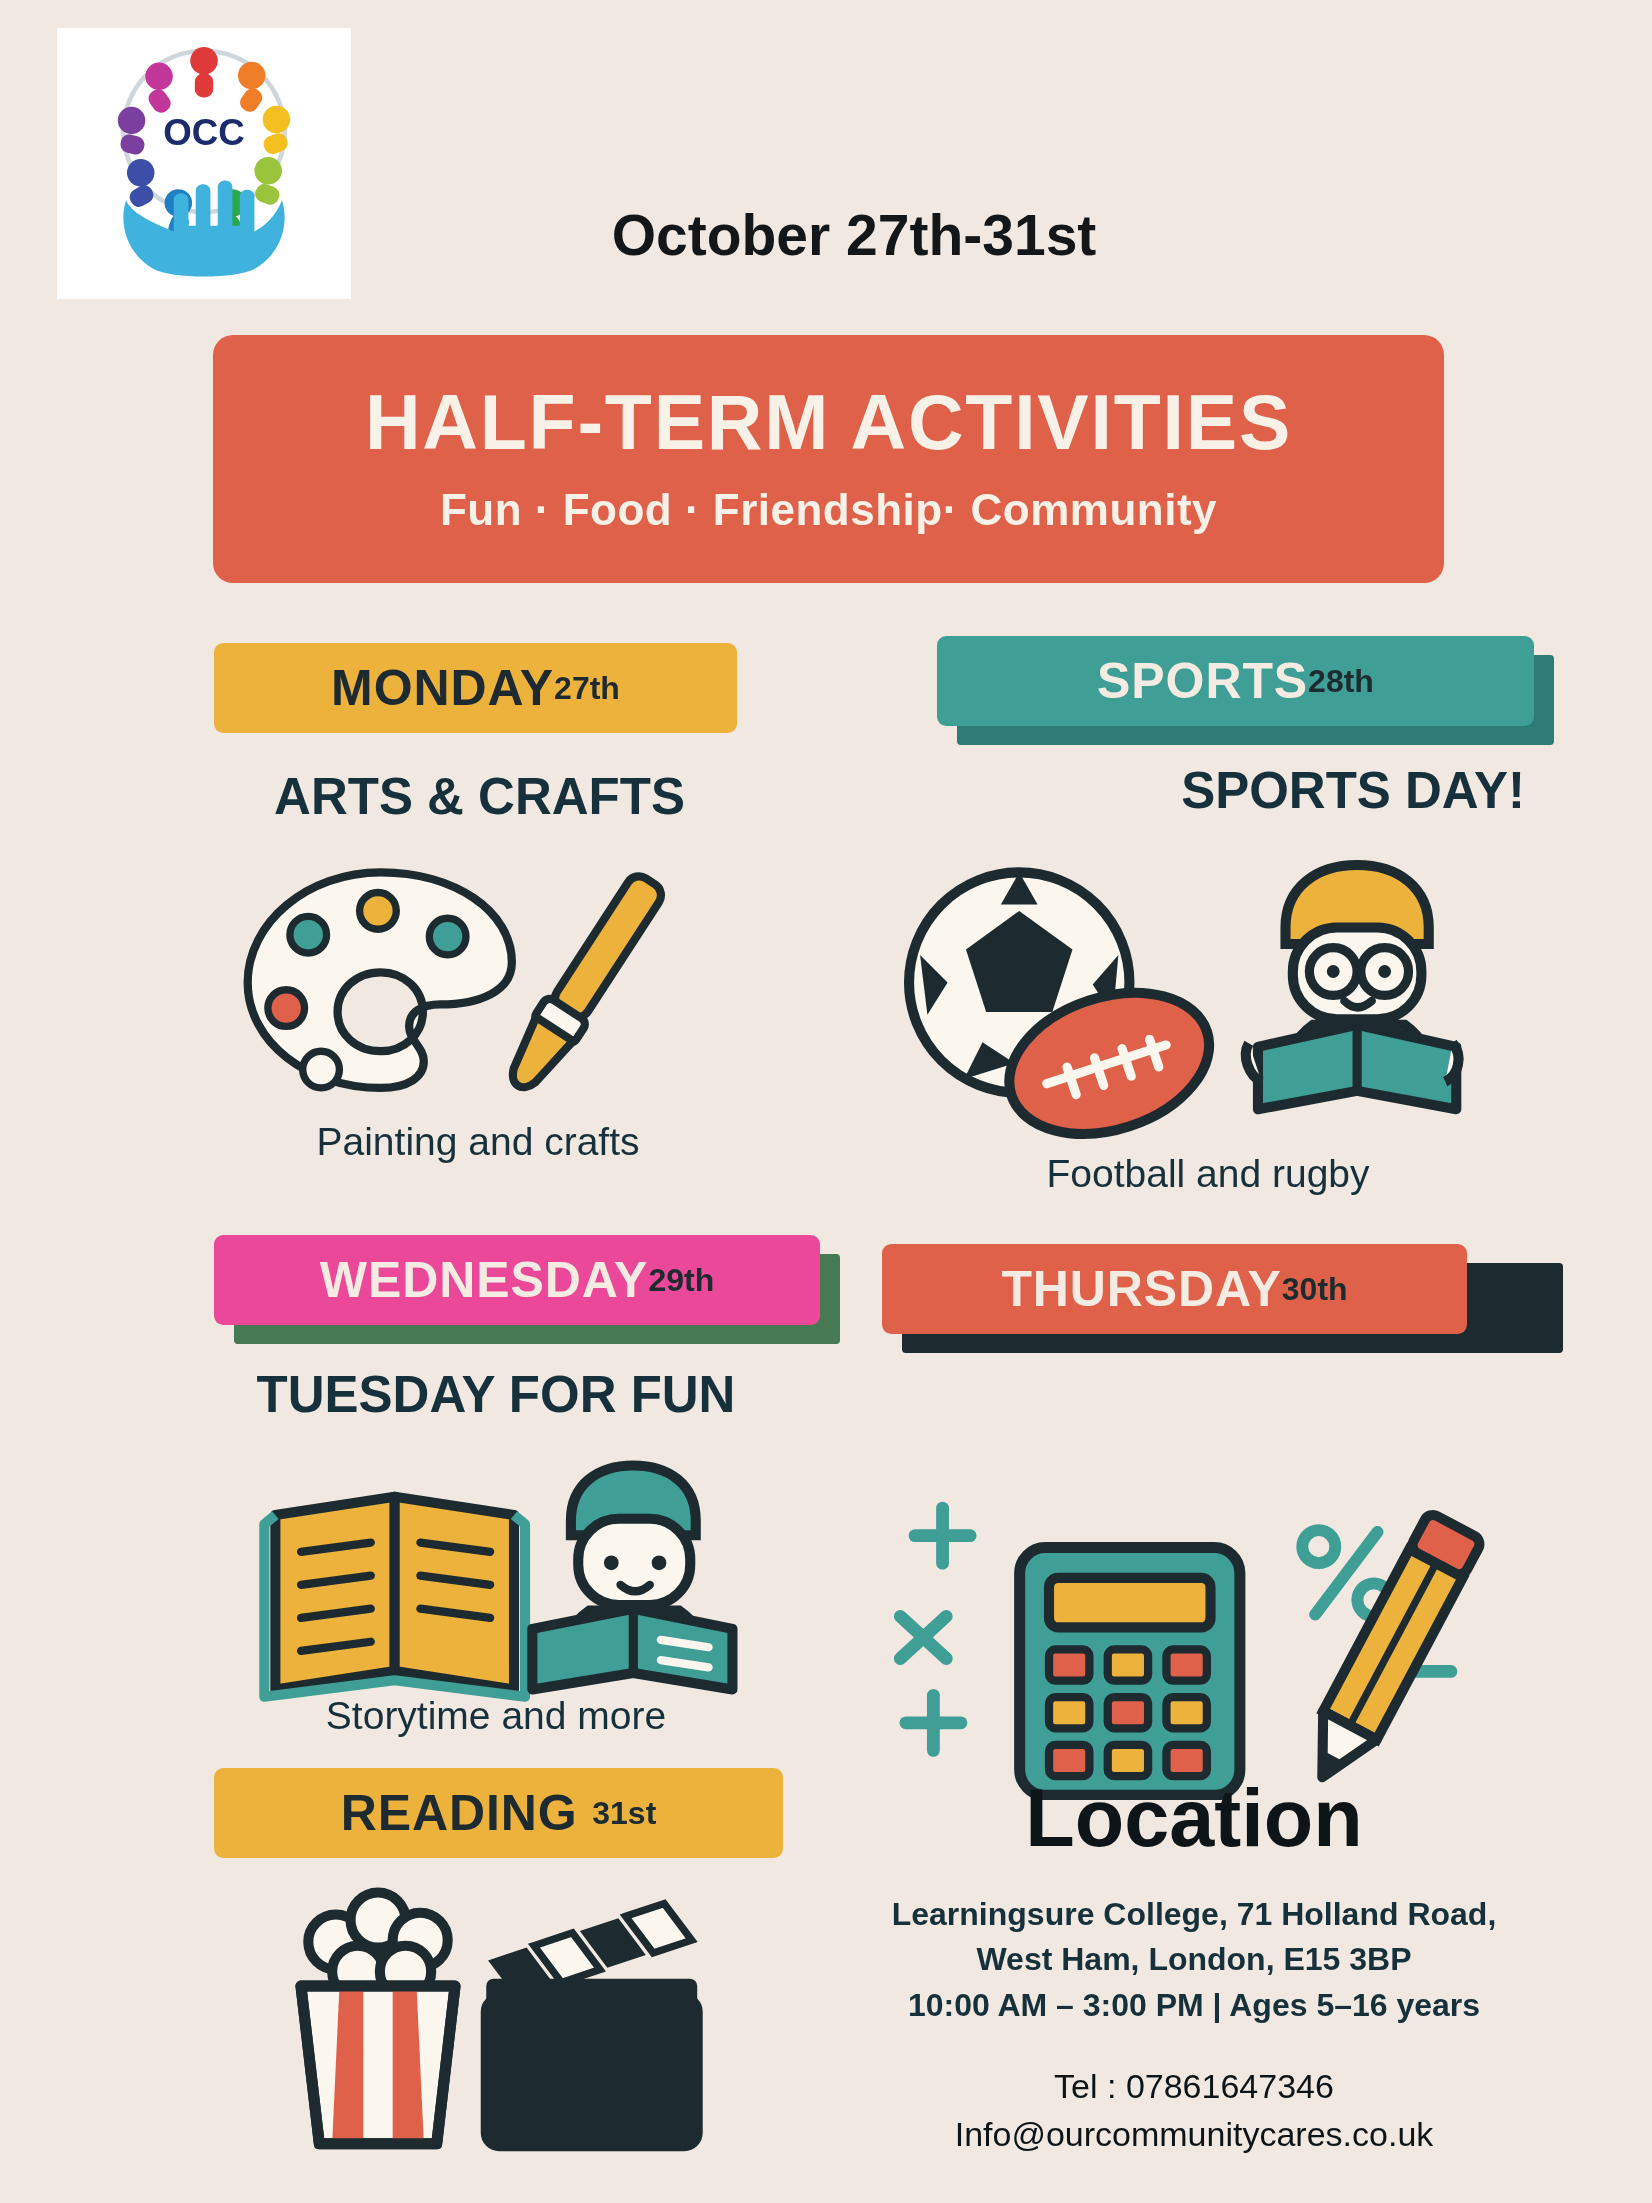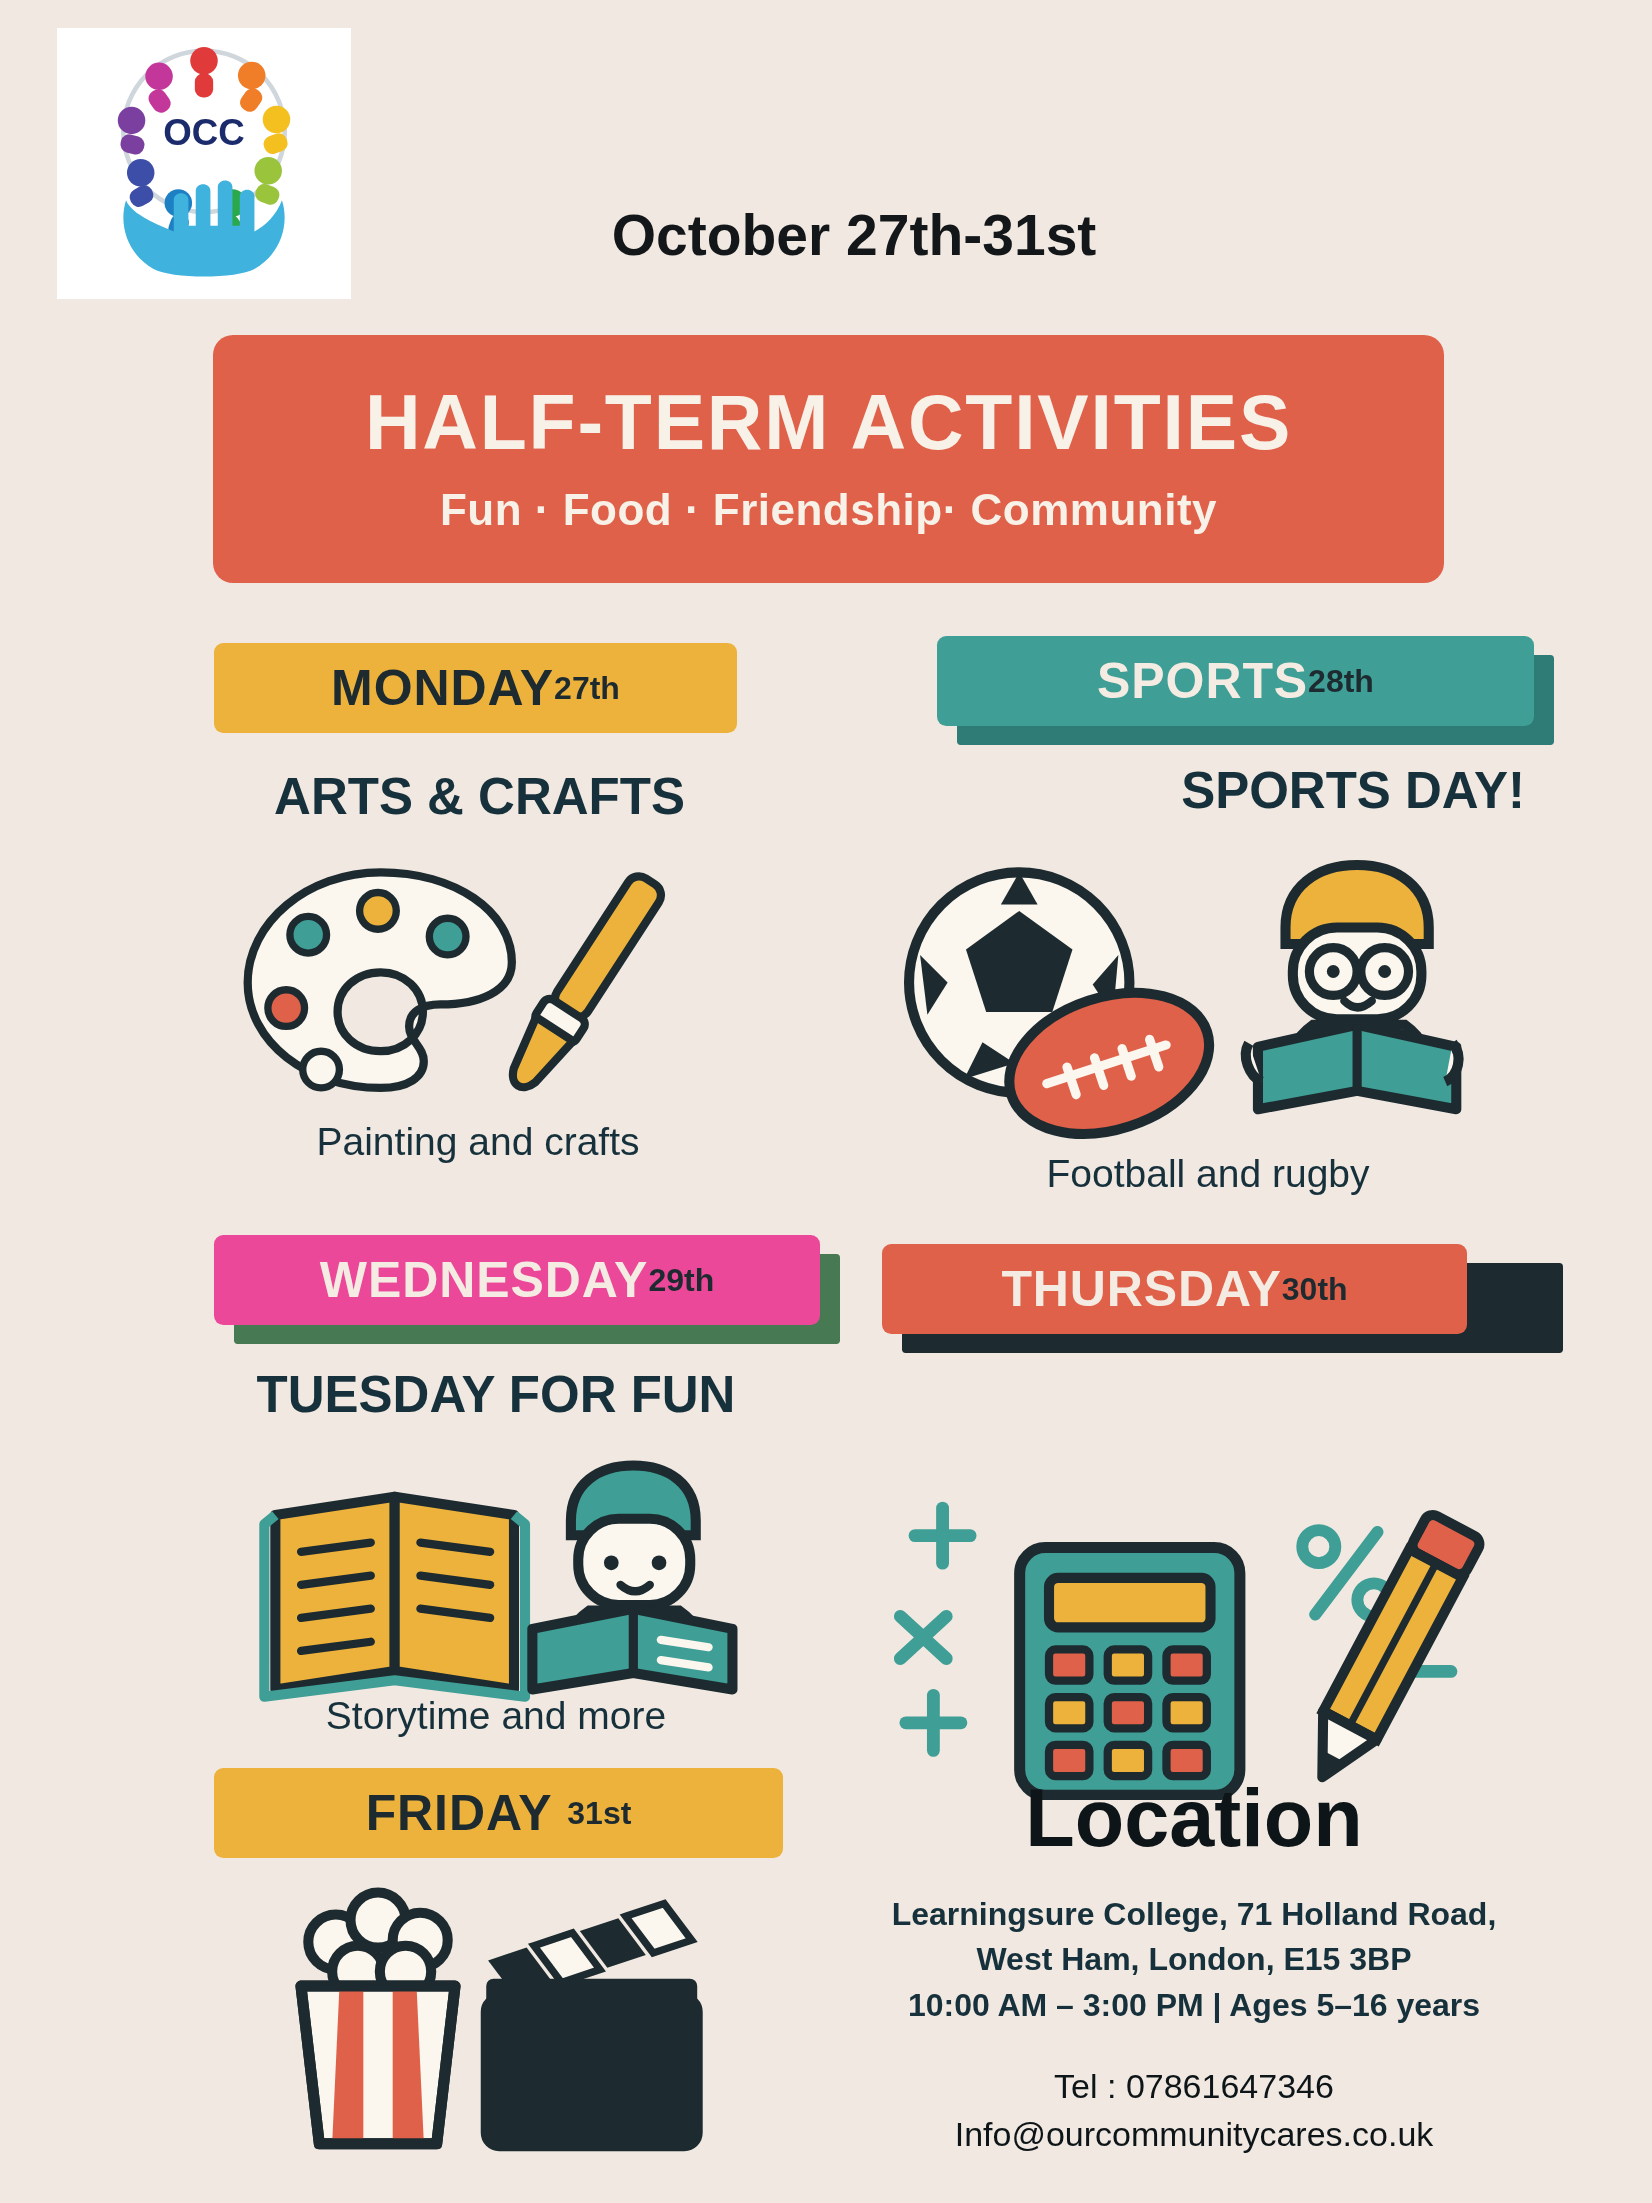--- a/index.html
+++ b/index.html
@@ -353,21 +353,21 @@
     <g transform="rotate(28 540 190)">
       <rect x="508" y="10" width="66" height="46" rx="10" fill="#e0614a" stroke="#1d2b30" stroke-width="11"></rect>
       <rect x="508" y="56" width="66" height="200" fill="#edb23c" stroke="#1d2b30" stroke-width="11"></rect>
       <line x1="541" y1="60" x2="541" y2="252" stroke="#1d2b30" stroke-width="8"></line>
       <path d="M508 256 L541 320 L574 256 Z" fill="#fbf6ee" stroke="#1d2b30" stroke-width="11" stroke-linejoin="round"></path>
       <path d="M528 294 L541 320 L554 294 Z" fill="#1d2b30"></path>
     </g>
   </svg>
 
   <div class="daychip" id="fri-chip">
-    <span class="chip-day">FRIDAY</span>
+    <span class="chip-day">READING</span>
     <span class="chip-date" style="margin-left:14.7px;">31st</span>
   </div>
 
   <svg class="art" style="left:275px; top:1887px;" width="450" height="266" viewBox="0 0 490 290">
 
     <g stroke="#1d2b30" stroke-width="11" fill="#fbf6ee">
       <circle cx="66" cy="60" r="30"></circle>
       <circle cx="112" cy="36" r="30"></circle>
       <circle cx="158" cy="58" r="30"></circle>
       <circle cx="90" cy="92" r="28"></circle>

